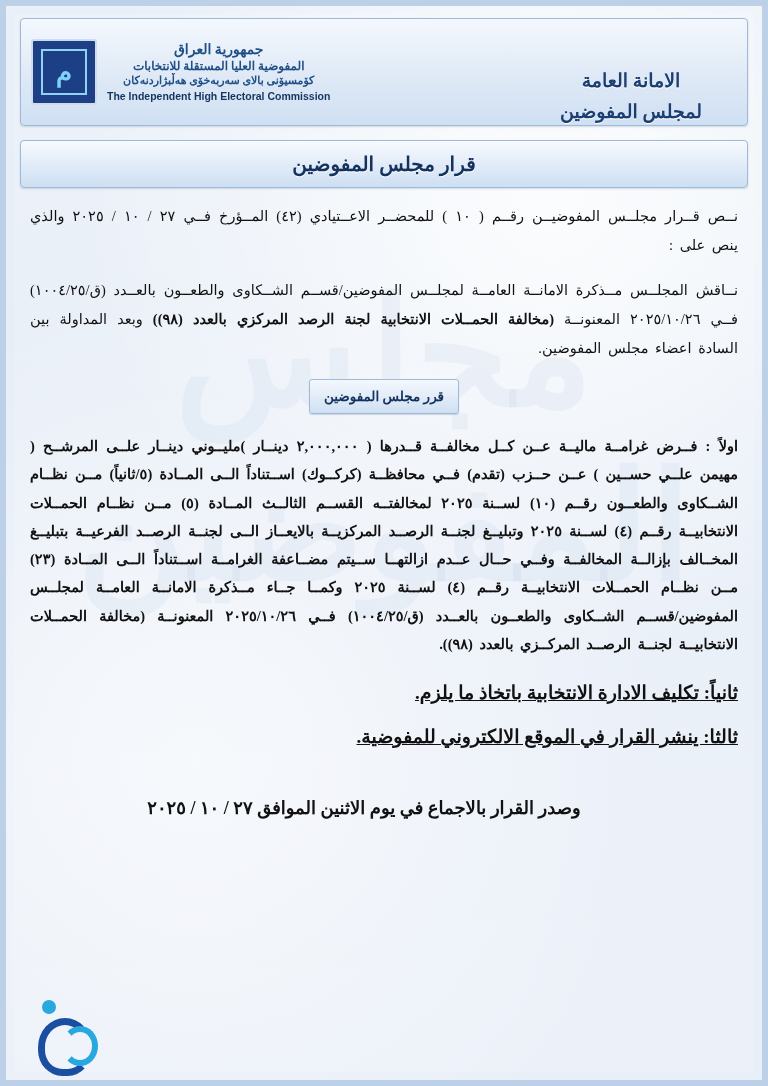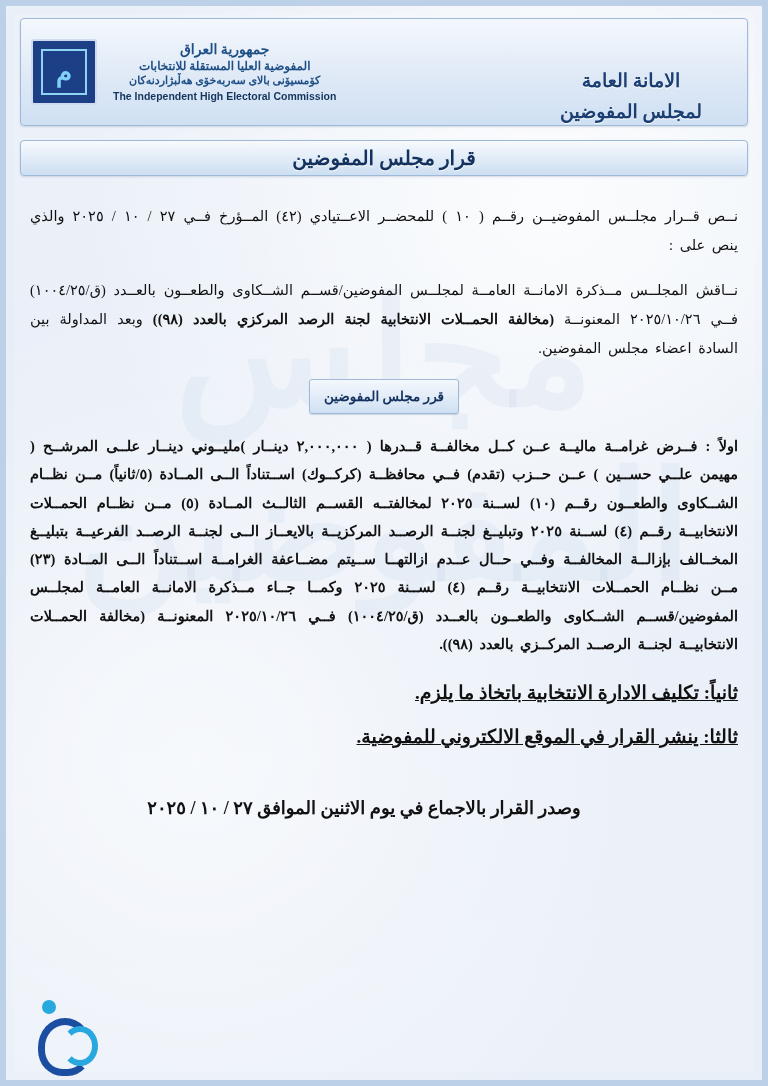--- a/index.html
+++ b/index.html
@@ -64,21 +64,21 @@
     font-size: 19px;
     line-height: 1.65;
     width: 200px;
     text-shadow: 0 1px 0 #fff;
     margin-top: 48px;
   }
   .logo-block {
     display: flex;
     flex-direction: row;
     align-items: center;
-    gap: 16px;
+    gap: 10px;
   }
   .ihec-text {
     text-align: center;
     line-height: 1.25;
   }
   .ihec-ar {
     color: #1e4f86;
     font-size: 14px;
     font-weight: bold;
     letter-spacing: 0px;
@@ -128,21 +128,21 @@
     font-size: 26px;
     font-weight: bold;
   }
 
   
   .title-bar {
     position: absolute;
     top: 134px;
     right: 14px;
     left: 14px;
-    height: 36px;
+    height: 48px;
     background: linear-gradient(180deg, #f7fafe 0%, #e2ecf8 50%, #cddff2 100%);
     border: 1px solid #9fb9d8;
     border-radius: 4px;
     display: flex;
     align-items: center;
     justify-content: center;
     box-shadow: 0 1px 2px rgba(40,70,110,0.18);
     box-sizing: border-box;
   }
   .title-bar span {

